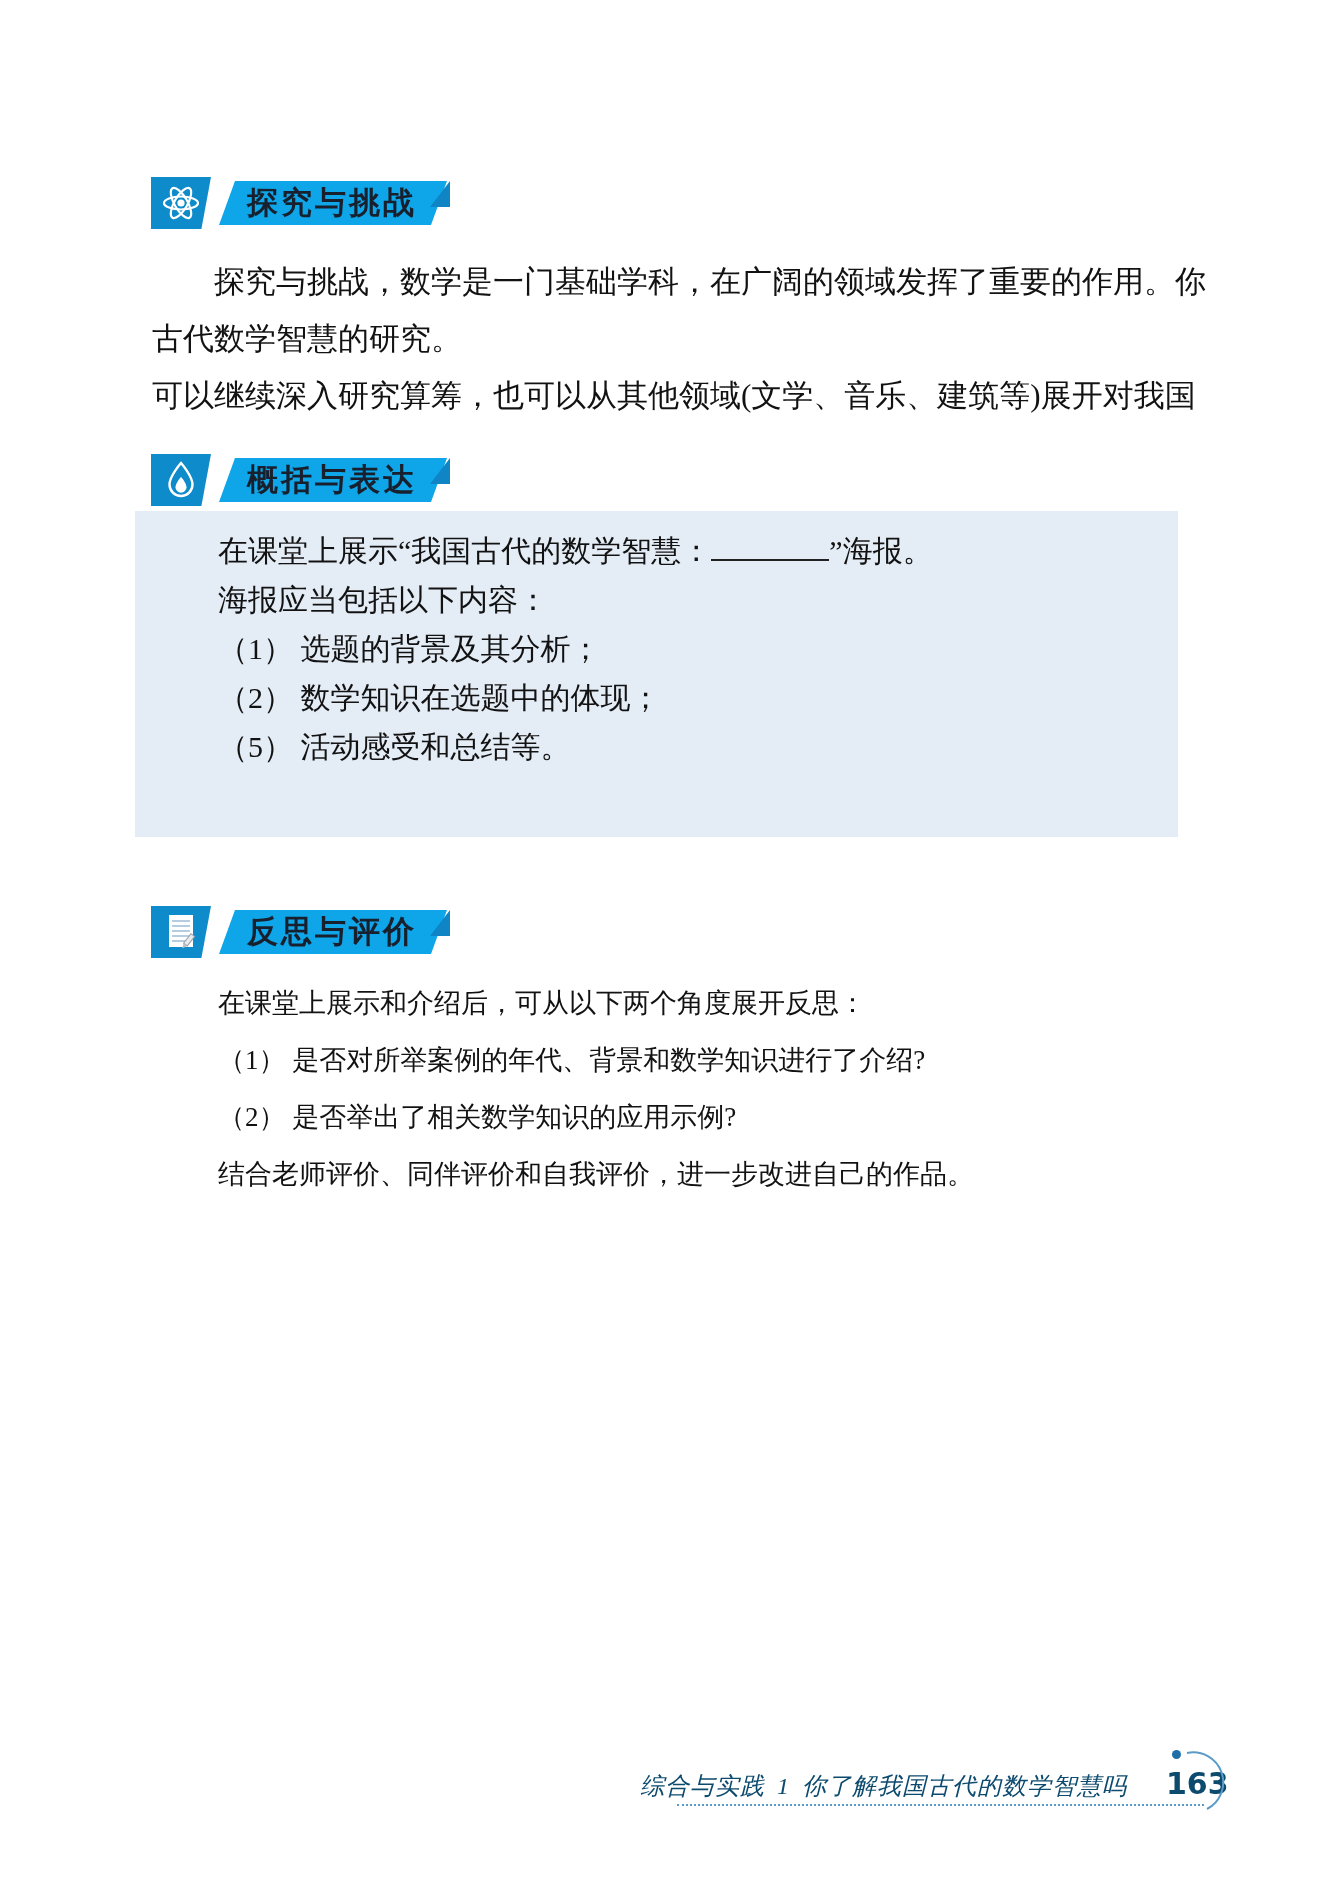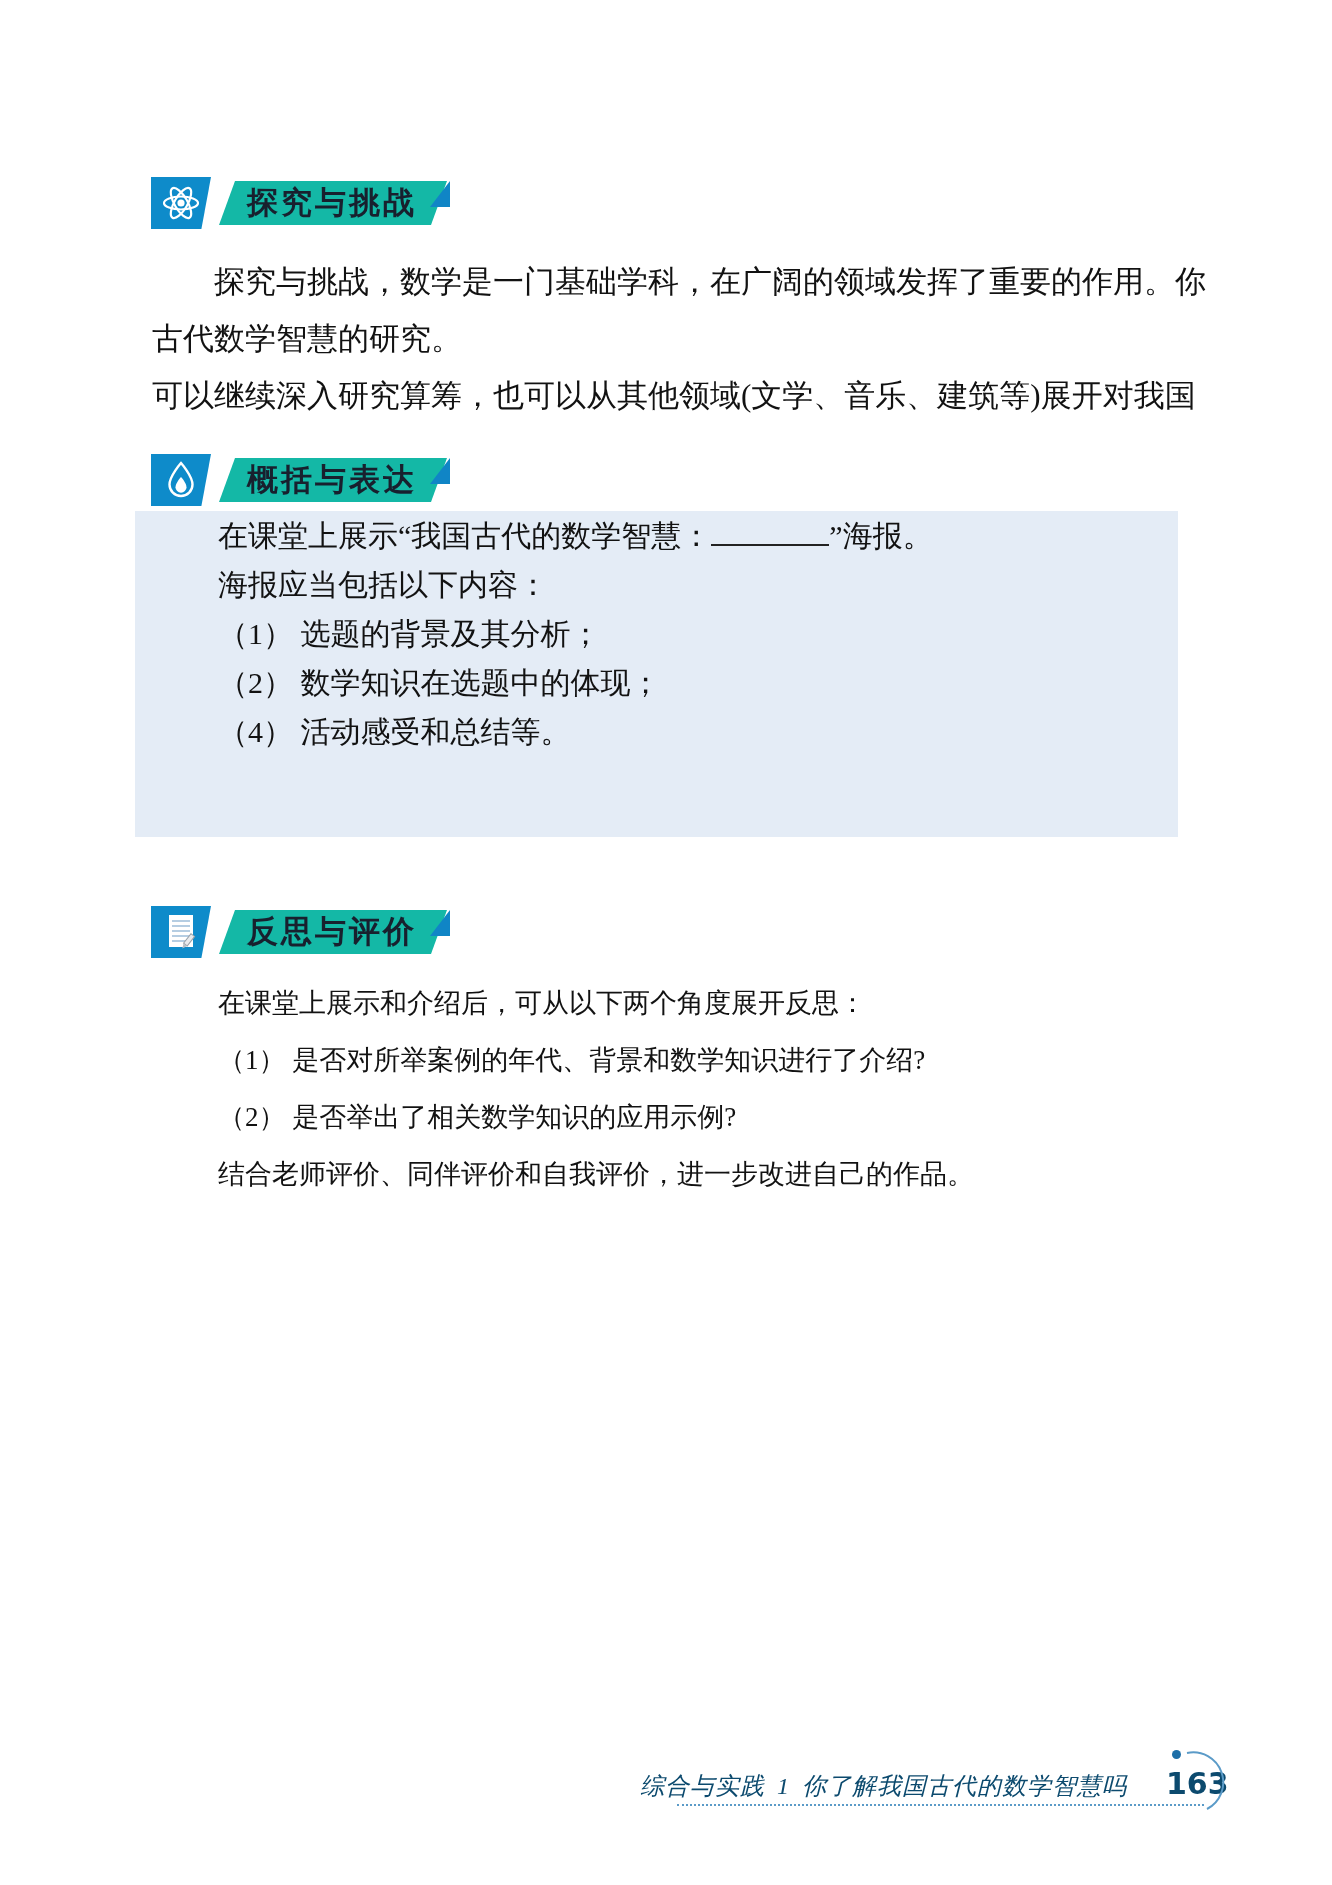--- a/index.html
+++ b/index.html
@@ -14,21 +14,21 @@
   
   .hdr{position:absolute;left:151px;width:320px;height:52px;}
   .hdr-sq{
     position:absolute;left:0;top:0;width:60px;height:52px;
     background:#0e8bca;
     clip-path:polygon(0 0,100% 0,84% 100%,0 100%);
   }
   .hdr-sq svg{position:absolute;left:6px;top:5px;}
   .hdr-band{
     position:absolute;left:68px;top:4px;width:228px;height:44px;
-    background:#14b8a6;
+    background:#0ea5e9;
     clip-path:polygon(16px 0,100% 0,calc(100% - 16px) 100%,0 100%);
   }
   .hdr-band .hdr-title{
     display:block;
     padding-left:28px;
     line-height:44px;
     font-family:"Liberation Sans","DejaVu Sans",sans-serif;
     font-size:31px;font-weight:bold;letter-spacing:3px;
     color:#18202e;
   }
@@ -44,20 +44,21 @@
     text-align:justify;text-align-last:justify;
     white-space:nowrap;
   }
   .para .pline.first{padding-left:62px;width:934px;}
   .para .pline.last{text-align-last:left;white-space:normal;}
   
   .bluebox{
     position:absolute;left:135px;top:511px;width:1043px;height:326px;
     background:#e4ecf6;
     box-sizing:border-box;
+    padding-top:15px;
   }
   .bluebox .bline{
     padding-left:83px;
     font-size:30px;line-height:49px;
     white-space:nowrap;
   }
   .u-blank{
     display:inline-block;width:118px;height:1em;
     border-bottom:2px solid #222;
     vertical-align:baseline;
@@ -133,21 +134,21 @@
     <div class="hdr-tri"></div>
   </div>
 
   <div class="bluebox">
     <div class="bline">
       <span>在课堂上展示“我国古代的数学智慧：</span><span class="u-blank"></span><span>”海报。</span>
     </div>
     <div class="bline">海报应当包括以下内容：</div>
     <div class="bline">（1） 选题的背景及其分析；</div>
     <div class="bline">（2） 数学知识在选题中的体现；</div>
-    <div class="bline">（4） 活动感受和总结等。</div>
+    <div class="bline">（5） 活动感受和总结等。</div>
   </div>
 
   <div class="hdr" style="top:906px;">
     <div class="hdr-sq">
       <svg width="48" height="42" viewBox="0 0 48 42">
         <rect x="12" y="4" width="24" height="32" fill="#ffffff"></rect>
         <g stroke="#9dbcd8" stroke-width="1.4">
           <line x1="15" y1="10" x2="33" y2="10"></line>
           <line x1="15" y1="15" x2="33" y2="15"></line>
           <line x1="15" y1="20" x2="33" y2="20"></line>

